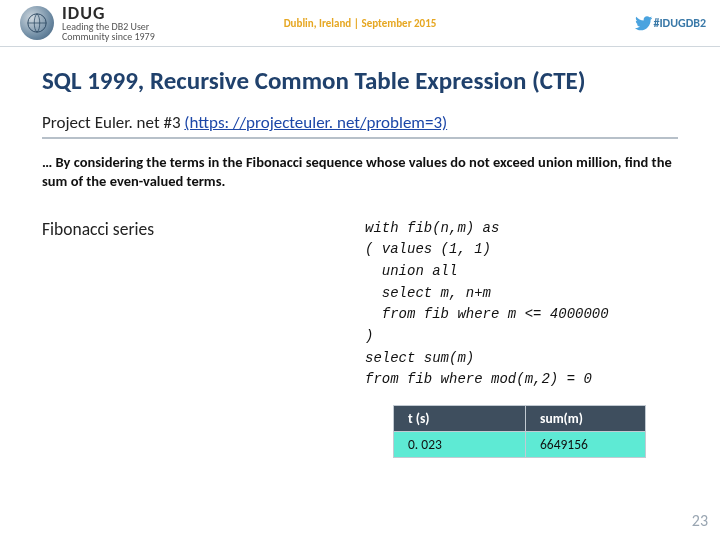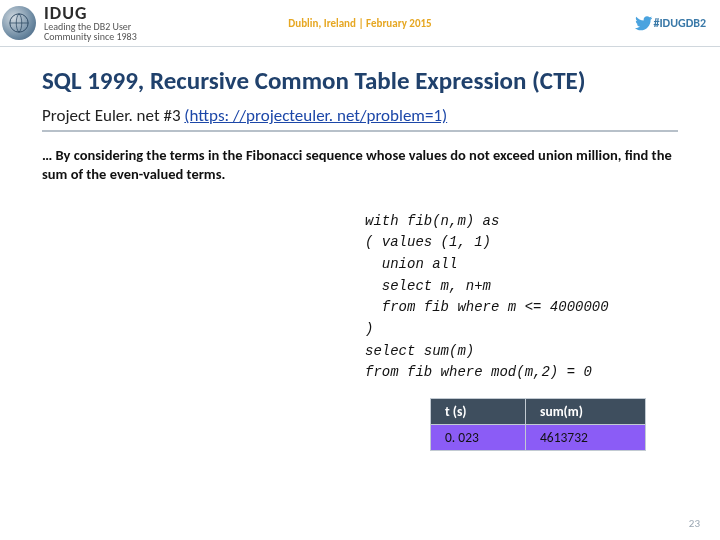--- a/index.html
+++ b/index.html
@@ -7,21 +7,21 @@
     width: 720px; height: 540px;
     font-family: Calibri, "Segoe UI", Arial, sans-serif;
     background: #ffffff;
     position: relative;
     overflow: hidden;
   }
   .header {
     height: 46px;
     display: flex;
     align-items: center;
-    padding: 0 2px;
+    padding: 0 20px;
     position: relative;
   }
   .logo-block { display: flex; align-items: center; gap: 8px; }
   .logo-globe {
     width: 34px; height: 34px;
     border-radius: 50%;
     background: radial-gradient(circle at 35% 35%, #cfd8df 0%, #6e8ba3 60%, #3a5a78 100%);
     display: flex; align-items: center; justify-content: center;
     color: #1a354d;
   }
@@ -38,21 +38,21 @@
     position:absolute; right:14px; top:50%; transform:translateY(-50%);
     display:flex; align-items:center; color:#4aa3df;
   }
   .bird { width:18px; height:18px; }
   .hashtag { font-size:12px; font-weight:700; color:#3a79a8; }
   .hr-line { height:1px; background:#d0d7dd; margin:0 0 6px 0; width:100%; }
 
   .content { padding: 12px 42px 0 42px; }
   .h1 {
     font-size: 25px; font-weight:700; color:#20416c;
-    margin-bottom: 9px;
+    margin-bottom: 16px;
   }
   .subtitle-row {
     font-size: 17px; color:#222;
     margin-bottom: 2px;
   }
   .link { color:#1c47a8; text-decoration: underline; }
   .hr2 { height:1.5px; background:#b7c0c9; margin:4px 0 14px 0; width:100%; }
   .problem {
     font-size: 14.5px; font-weight:700; color:#111;
     line-height:1.35;
@@ -79,70 +79,71 @@
   table.result {
     border-collapse: collapse;
     font-size: 13.5px;
   }
   table.result th {
     background:#3e4e5e; color:#fff; font-weight:700;
     text-align:left; padding:4px 14px;
     border:1px solid #c2cad2;
   }
   table.result td {
-    background:#8b5cf6; color:#111;
+    background:#5eead4; color:#111;
     padding:4px 14px;
     border:1px solid #c2cad2;
   }
-  table.result th:nth-child(1), table.result td:nth-child(1){ width:95px;}
+  table.result th:nth-child(1), table.result td:nth-child(1){ width:132px;}
   table.result th:nth-child(2), table.result td:nth-child(2){ width:120px;}
   .page-num {
-    position:absolute; right:20px; bottom:10px;
-    font-size:11px; color:#9aa6b2;
+    position:absolute; right:12px; bottom:10px;
+    font-size:16px; color:#9aa6b2;
   }
 </style>
 </head>
 <body>
 
 <div class="header">
   <div class="logo-block">
     <div class="logo-globe">
       <svg viewBox="0 0 24 24" width="22" height="22">
           <circle cx="12" cy="12" r="10" fill="none" stroke="#28445e" stroke-width="1"></circle>
           <path d="M2 12h20 M12 2c4 3 4 17 0 20 M12 2c-4 3-4 17 0 20" fill="none" stroke="#28445e" stroke-width="0.8"></path>
         </svg>
     </div>
     <div class="logo-text">
       <span class="logo-big">IDUG</span>
       <span class="logo-sub">Leading the DB2 User</span>
-      <span class="logo-sub">Community since 1983</span>
+      <span class="logo-sub">Community since 1979</span>
     </div>
   </div>
   <div class="header-center">
-    <div class="header-sub">Dublin, Ireland  |  February 2015</div>
+    <div class="header-sub">Dublin, Ireland  |  September 2015</div>
   </div>
   <div class="header-right">
     <svg class="bird" viewBox="0 0 24 24">
         <path fill="#4aa3df" d="M23 4.9c-.8.4-1.7.6-2.6.8.9-.6 1.6-1.4 2-2.5-.9.5-1.9.9-3 1.1C18.5 3.4 17.3 3 16 3c-2.5 0-4.5 2-4.5 4.5 0 .4 0 .7.1 1C7.7 8.3 4.1 6.4 1.7 3.5c-.4.7-.6 1.5-.6 2.3 0 1.6.8 3 2 3.8-.7 0-1.4-.2-2-.5v.1c0 2.2 1.6 4 3.6 4.4-.4.1-.8.2-1.3.2-.3 0-.6 0-.9-.1.6 1.8 2.3 3.1 4.3 3.1-1.6 1.2-3.5 2-5.7 2-.4 0-.7 0-1.1-.1C2.1 20.9 4.6 21.7 7.3 21.7c8.7 0 13.5-7.2 13.5-13.5v-.6c.9-.7 1.7-1.5 2.2-2.7z"></path>
       </svg>
     <span class="hashtag">#IDUGDB2</span>
   </div>
 </div>
 <div class="hr-line"></div>
 
 <div class="content">
   <div class="h1">SQL 1999, Recursive Common Table Expression (CTE)</div>
   <div class="subtitle-row">
-    <span>Project Euler. net #3 </span><span class="link">(https: //projecteuler. net/problem=1)</span>
+    <span>Project Euler. net #3 </span><span class="link">(https: //projecteuler. net/problem=3)</span>
   </div>
   <div class="hr2"></div>
   <div class="problem">… By considering the terms in the Fibonacci sequence whose values do not exceed union million, find the sum of the even-valued terms.</div>
 
   <div class="columns">
     <div class="col-left">
+      <div class="fib-title">Fibonacci series</div>
     </div>
     <div class="col-right">
       <div class="sql">with fib(n,m) as
 ( values (1, 1)
   union all
   select m, n+m
   from fib where m &lt;= 4000000
 )
 select sum(m)
 from fib where mod(m,2) = 0</div>
@@ -151,20 +152,20 @@
 
   <div class="result-wrap">
     <table class="result">
       <tbody>
           <tr>
         <th>t (s)</th>
         <th>sum(m)</th>
       </tr>
       <tr>
         <td>0. 023</td>
-        <td>4613732</td>
+        <td>6649156</td>
       </tr>
     </tbody>
       </table>
   </div>
 </div>
 
 <div class="page-num">23</div>
 
 </body></html>

